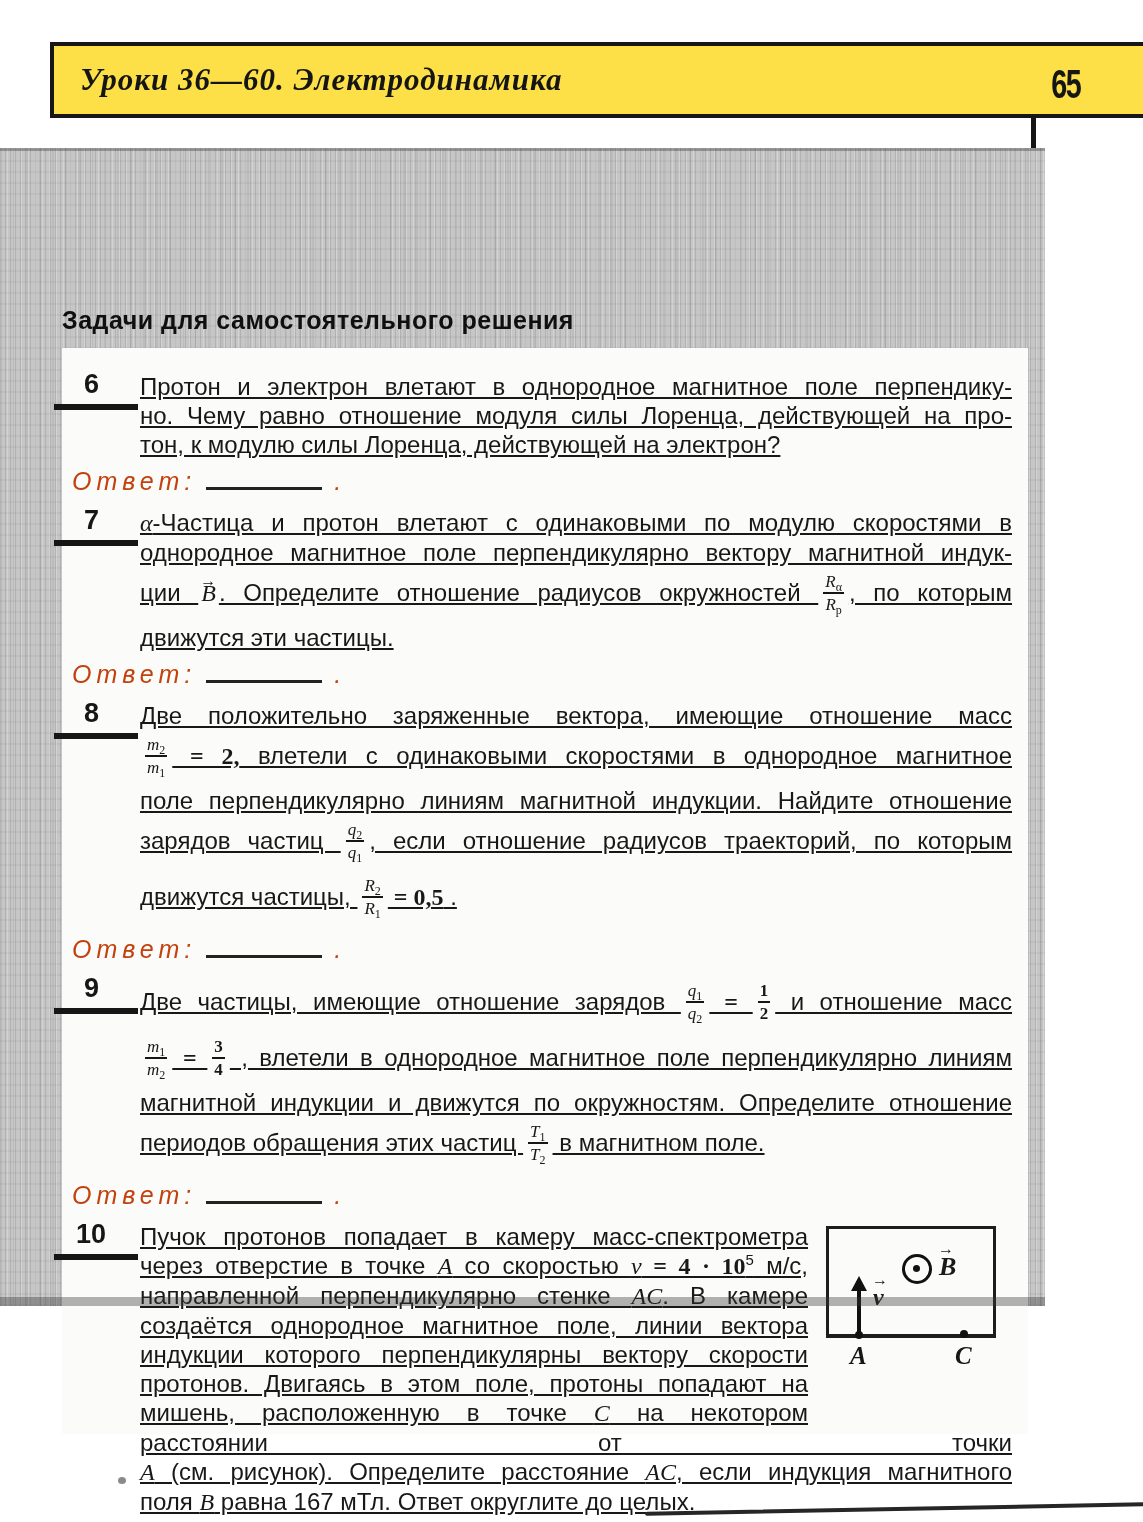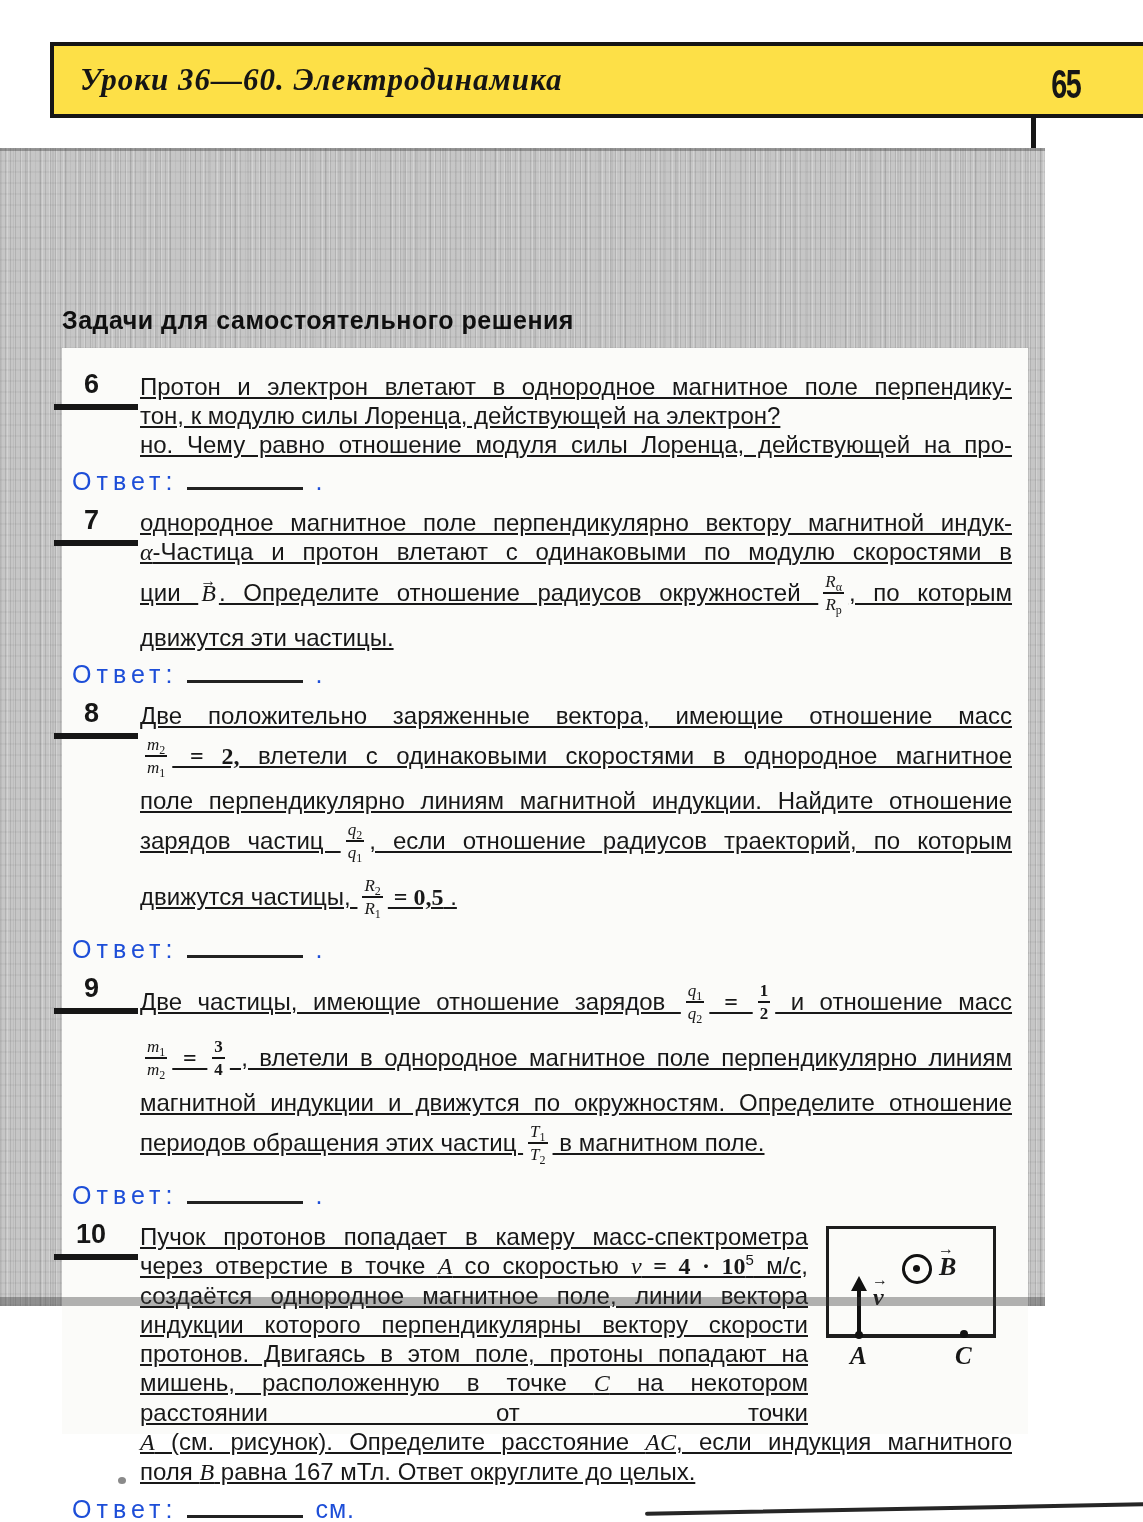--- a/index.html
+++ b/index.html
@@ -64,21 +64,21 @@
   .vec .arr{position:absolute;left:2px;top:-13px;font-size:16px;font-style:normal;}
   .frac{
     display:inline-flex;flex-direction:column;align-items:center;
     vertical-align:middle;line-height:1;margin:8px 5px;position:relative;top:-2px;
   }
   .frac .fbar{align-self:stretch;height:2px;background:#151515;margin:2px 0;}
   .frac .fn,.frac .fd{font-size:17px;font-family:"Liberation Serif",serif;padding:0 2px;white-space:nowrap;font-style:italic;}
   .frac .num{font-style:normal;font-weight:bold;}
   .frac .msub{font-size:12px;}
   
-  .answer{margin:8px 0 10px -68px;font-size:25px;color:#1d4ed8;}
+  .answer{margin:8px 0 10px -68px;font-size:25px;color:#c2410c;font-style:italic;}
   .answer .alabel{letter-spacing:5px;}
   .answer .blank{display:inline-block;width:116px;height:6px;border-bottom:3px solid #222;margin:0 12px 0 10px;}
   .answer .asuffix{letter-spacing:1px;}
   
   .fig{float:right;width:192px;height:174px;margin:0 0 4px 12px;position:relative;}
   .fig-box{position:absolute;left:6px;top:4px;width:170px;height:112px;border:3px solid #1d1d1d;border-bottom-width:4px;box-sizing:border-box;}
   .odot{position:absolute;left:82px;top:32px;width:24px;height:24px;border:3px solid #111;border-radius:50%;}
   .odot::after{content:"";position:absolute;left:8px;top:8px;width:7px;height:7px;background:#111;border-radius:50%;}
   .fig-blabel{position:absolute;left:116px;top:30px;font-size:26px;font-weight:bold;}
   .fig-blabel .arr{top:-12px;}
@@ -105,29 +105,29 @@
 <div class="page-num">65</div>
 <div class="frame-tail"></div>
 
 <div class="gray-area">
   <div class="section-title">Задачи для самостоятельного решения</div>
   <div class="panel" id="problems-panel">
       <div class="problem">
         <div class="pnum">6</div>
         <div class="prule"></div>
         <div class="line">Протон и электрон влетают в однородное магнитное поле перпендику-</div>
+        <div class="line">но. Чему равно отношение модуля силы Лоренца, действующей на про-</div>
         <div class="line last">тон, к модулю силы Лоренца, действующей на электрон?</div>
-        <div class="line">но. Чему равно отношение модуля силы Лоренца, действующей на про-</div>
         <div class="answer"><span class="alabel">Ответ:</span><span class="blank"></span><span class="asuffix">.</span></div>
       </div>
       <div class="problem">
         <div class="pnum">7</div>
         <div class="prule"></div>
+        <div class="line"><span class="var">α</span>-Частица и протон влетают с одинаковыми по модулю скоростями в</div>
         <div class="line">однородное магнитное поле перпендикулярно вектору магнитной индук-</div>
-        <div class="line"><span class="var">α</span>-Частица и протон влетают с одинаковыми по модулю скоростями в</div>
         <div class="line">ции <span class="vec"><span class="arr">→</span><span class="base">B</span></span>. Определите отношение радиусов окружностей <span class="frac">
             <span class="fn"><span class="fvar">R</span><sub class="msub">α</sub></span>
             <span class="fbar"></span>
             <span class="fd"><span class="fvar">R</span><sub class="msub">p</sub></span>
           </span>, по которым</div>
         <div class="line last">движутся эти частицы.</div>
         <div class="answer"><span class="alabel">Ответ:</span><span class="blank"></span><span class="asuffix">.</span></div>
       </div>
       <div class="problem">
         <div class="pnum">8</div>
@@ -190,20 +190,21 @@
           <div class="varrow"></div>
           <div class="varrow-head"></div>
           <div class="vec fig-vlabel"><span class="arr">→</span><span class="base">v</span></div>
           <div class="pt-dot pt-a-dot"></div>
           <div class="pt-dot pt-c-dot"></div>
           <div class="pt-label pt-a-label">A</div>
           <div class="pt-label pt-c-label">C</div>
         </div>
         <div class="line">Пучок протонов попадает в камеру масс-спектрометра</div>
         <div class="line">через отверстие в точке <span class="var">A</span> со скоростью <span class="var">v</span><span class="mnum"> = 4 · 10</span><span class="msup">5</span> м/с,</div>
+        <div class="line">направленной перпендикулярно стенке <span class="var">AC</span>. В камере</div>
         <div class="line">создаётся однородное магнитное поле, линии вектора</div>
         <div class="line">индукции которого перпендикулярны вектору скорости</div>
         <div class="line">протонов. Двигаясь в этом поле, протоны попадают на</div>
         <div class="line">мишень, расположенную в точке <span class="var">C</span> на некотором расстоянии от точки</div>
         <div class="line"><span class="var">A</span> (см. рисунок). Определите расстояние <span class="var">AC</span>, если индукция магнитного</div>
         <div class="line last">поля <span class="var">B</span> равна 167 мТл. Ответ округлите до целых.</div>
         <div class="answer"><span class="alabel">Ответ:</span><span class="blank"></span><span class="asuffix">см.</span></div>
       </div>
     </div>
 </div>

